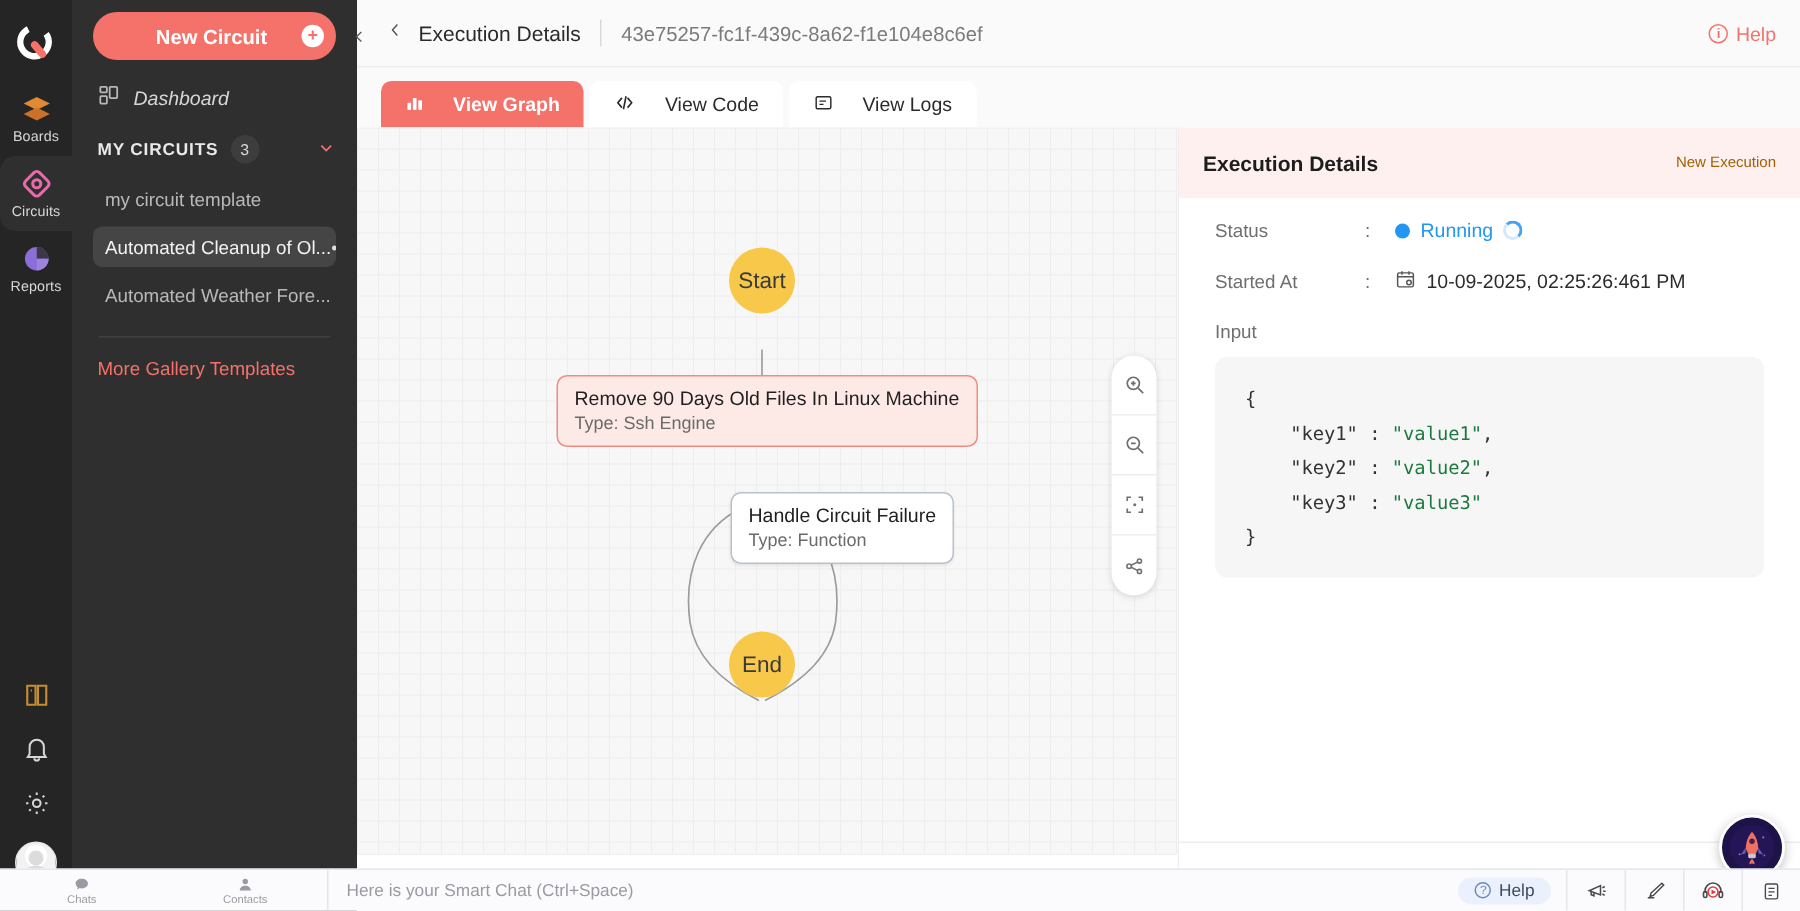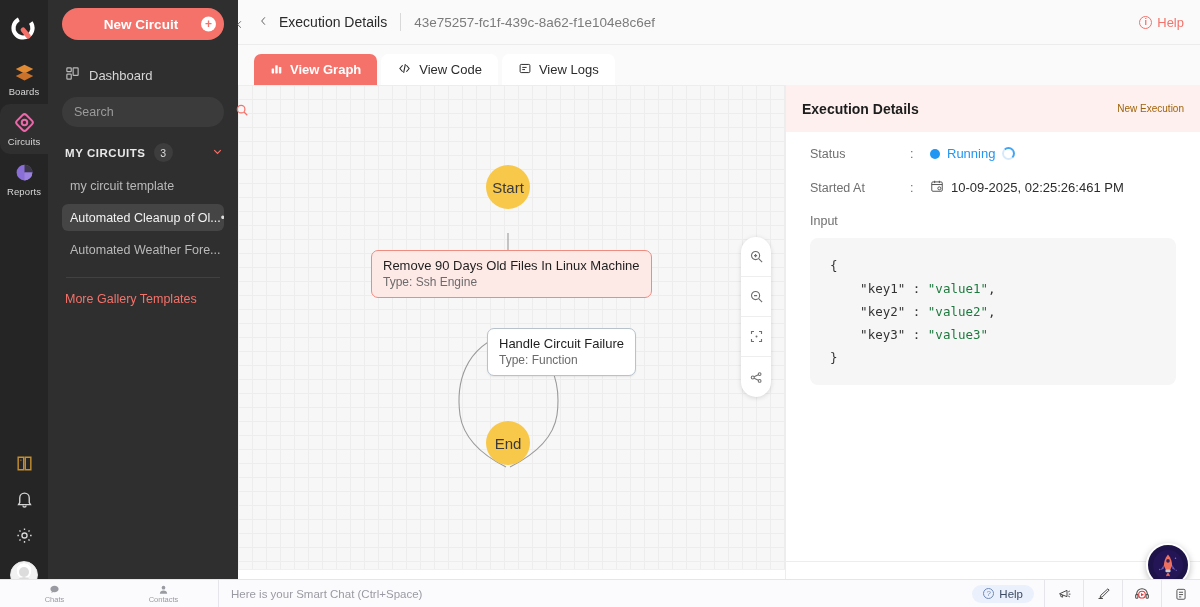--- a/index.html
+++ b/index.html
@@ -54,22 +54,22 @@
     color: #fff; font-size: 13.5px; font-weight: 600;
     display: flex; align-items: center; justify-content: center; gap: 6px;
     position: relative; cursor: pointer; padding-right: 4px;
   }
   .new-circuit .plus {
     position: absolute; right: 8px; top: 50%; transform: translateY(-50%);
     width: 15px; height: 15px; border-radius: 50%; background: #fff;
     color: #f4726a; font-size: 12px; line-height: 15px; text-align: center; font-weight: 700;
   }
   .dash-row {
-    margin-top: 26px; display: flex; align-items: center; gap: 9px;
-    color: #d6d6d6; font-size: 13px; cursor: pointer; padding-left: 3px;
+    margin-top: 16px; display: flex; align-items: center; gap: 9px;
+    color: #d6d6d6; font-size: 13px; cursor: pointer; padding-left: 3px; font-style: italic;
   }
   .search-box {
     margin-top: 13px; height: 30px; background: #3b3b3b; border-radius: 15px;
     display: flex; align-items: center; padding: 0 12px; cursor: text;
   }
   .search-box input {
     flex: 1; background: transparent; border: none; outline: none;
     color: #cfcfcf; font-size: 12.5px; font-family: "Liberation Sans", sans-serif;
   }
   .search-box input::placeholder { color: #9b9b9b; }
@@ -121,21 +121,21 @@
     width: 13px; height: 13px; border-radius:50%; border:1px solid #f4726a;
     font-size: 9px; line-height: 11px; text-align:center; font-weight:700;
   }
 
   .tabsrow {
     height: 40px; background: #fafafa; display: flex; align-items: flex-end;
     padding-left: 16px; gap: 4px; flex: 0 0 40px;
   }
   .tab {
     height: 31px; border-radius: 7px 7px 0 0; padding: 0 16px;
-    display: flex; align-items: center; gap: 7px; font-size: 13px;
+    display: flex; align-items: center; gap: 19px; font-size: 13px;
     background: #fff; color: #2b2b2b; cursor: pointer;
   }
   .tab.active { background: #f4726a; color: #fff; font-weight: 600; }
 
   .content { flex: 1 1 auto; display: flex; min-height: 0; }
 
   
   .graph-wrap { flex: 1 1 auto; position: relative; min-width: 0; background: #fff; display:flex; flex-direction:column;}
   .canvas {
     flex: 1 1 auto; position: relative; overflow: hidden;
@@ -330,29 +330,20 @@
       <span>
         <svg width="15" height="15" viewBox="0 0 24 24" fill="none" stroke="#b8b8b8" stroke-width="1.9">
           <rect x="3" y="3" width="7" height="6" rx="1"></rect>
             <rect x="13" y="3" width="8" height="12" rx="1"></rect>
           <rect x="3" y="13" width="7" height="8" rx="1"></rect>
         </svg>
       </span>
       <span>Dashboard</span>
     </div>
 
-    <div class="search-box">
-      <input value="" placeholder="Search" style="">
-      <span>
-        <svg width="14" height="14" viewBox="0 0 24 24" fill="none" stroke="#f4726a" stroke-width="2.1">
-          <circle cx="10.5" cy="10.5" r="6.5"></circle>
-            <path d="M15.5 15.5 21 21"></path>
-        </svg>
-      </span>
-    </div>
 
     <div class="sect-head">
       <span class="t">MY CIRCUITS</span>
       <span class="cnt">3</span>
       <span class="chev">
         <svg width="13" height="13" viewBox="0 0 24 24" fill="none" stroke="#f4726a" stroke-width="2.2">
           <path d="M6 9.5 12 15.5 18 9.5"></path>
         </svg>
       </span>
     </div>

